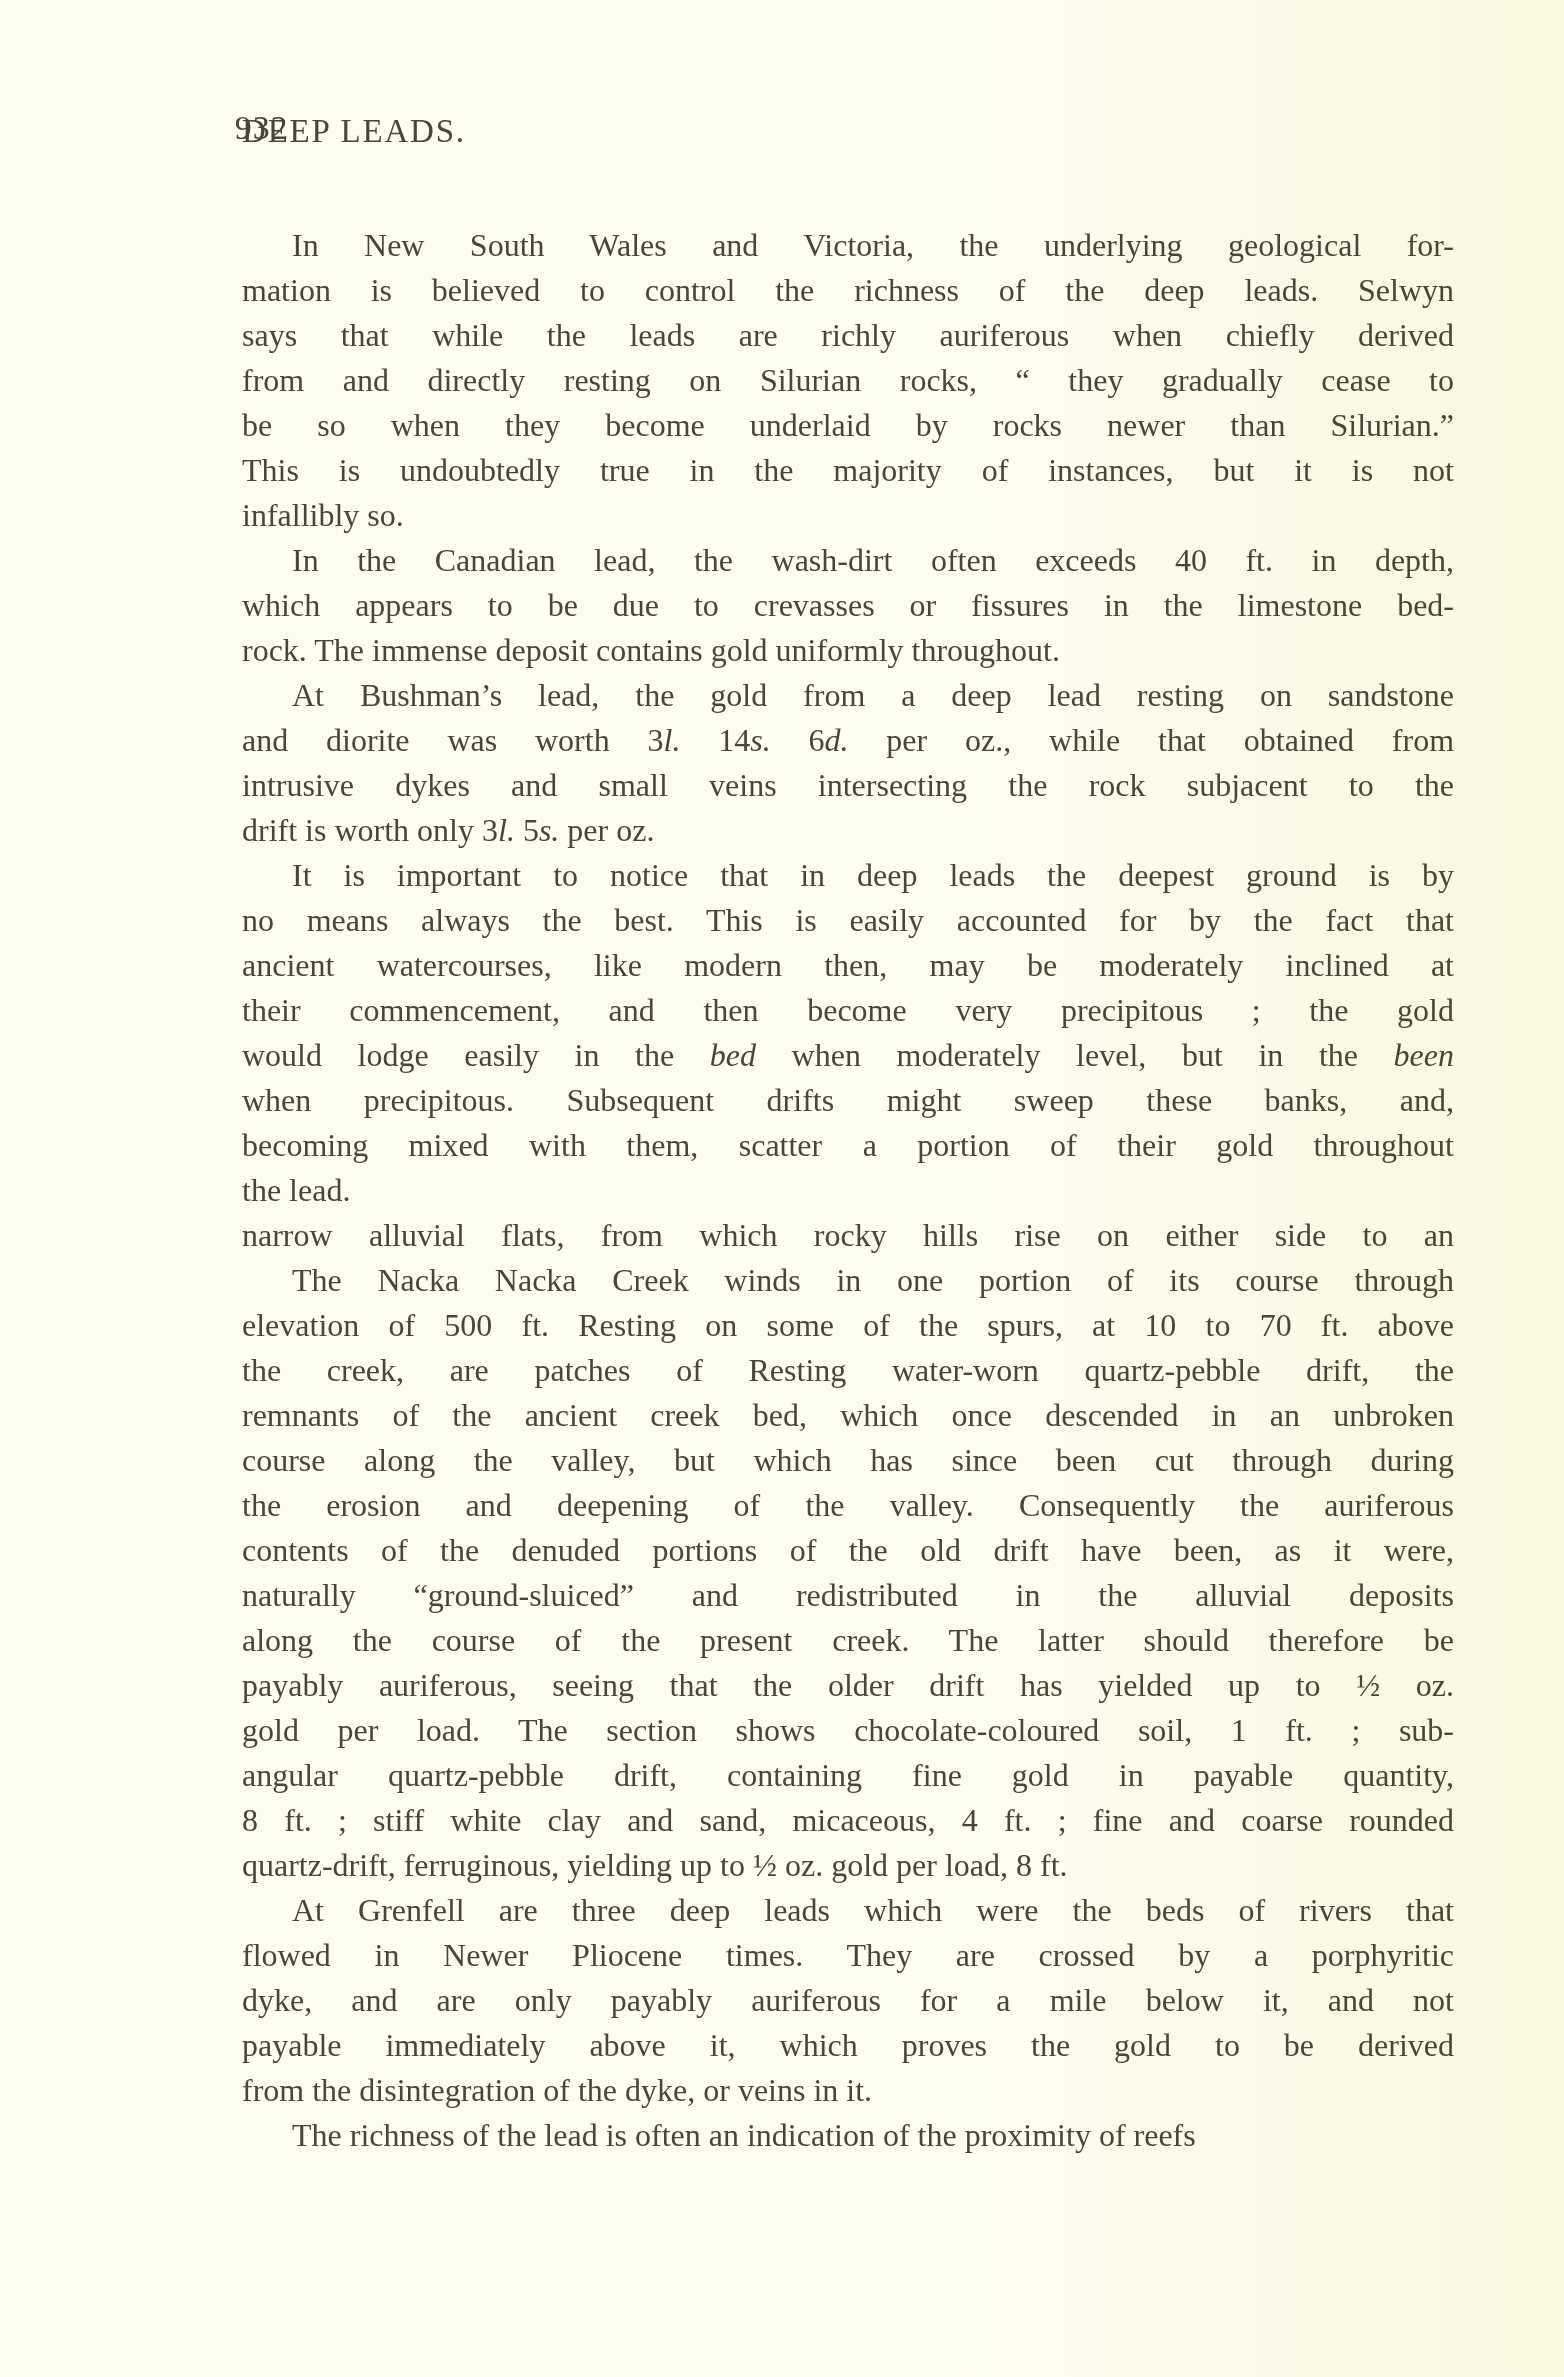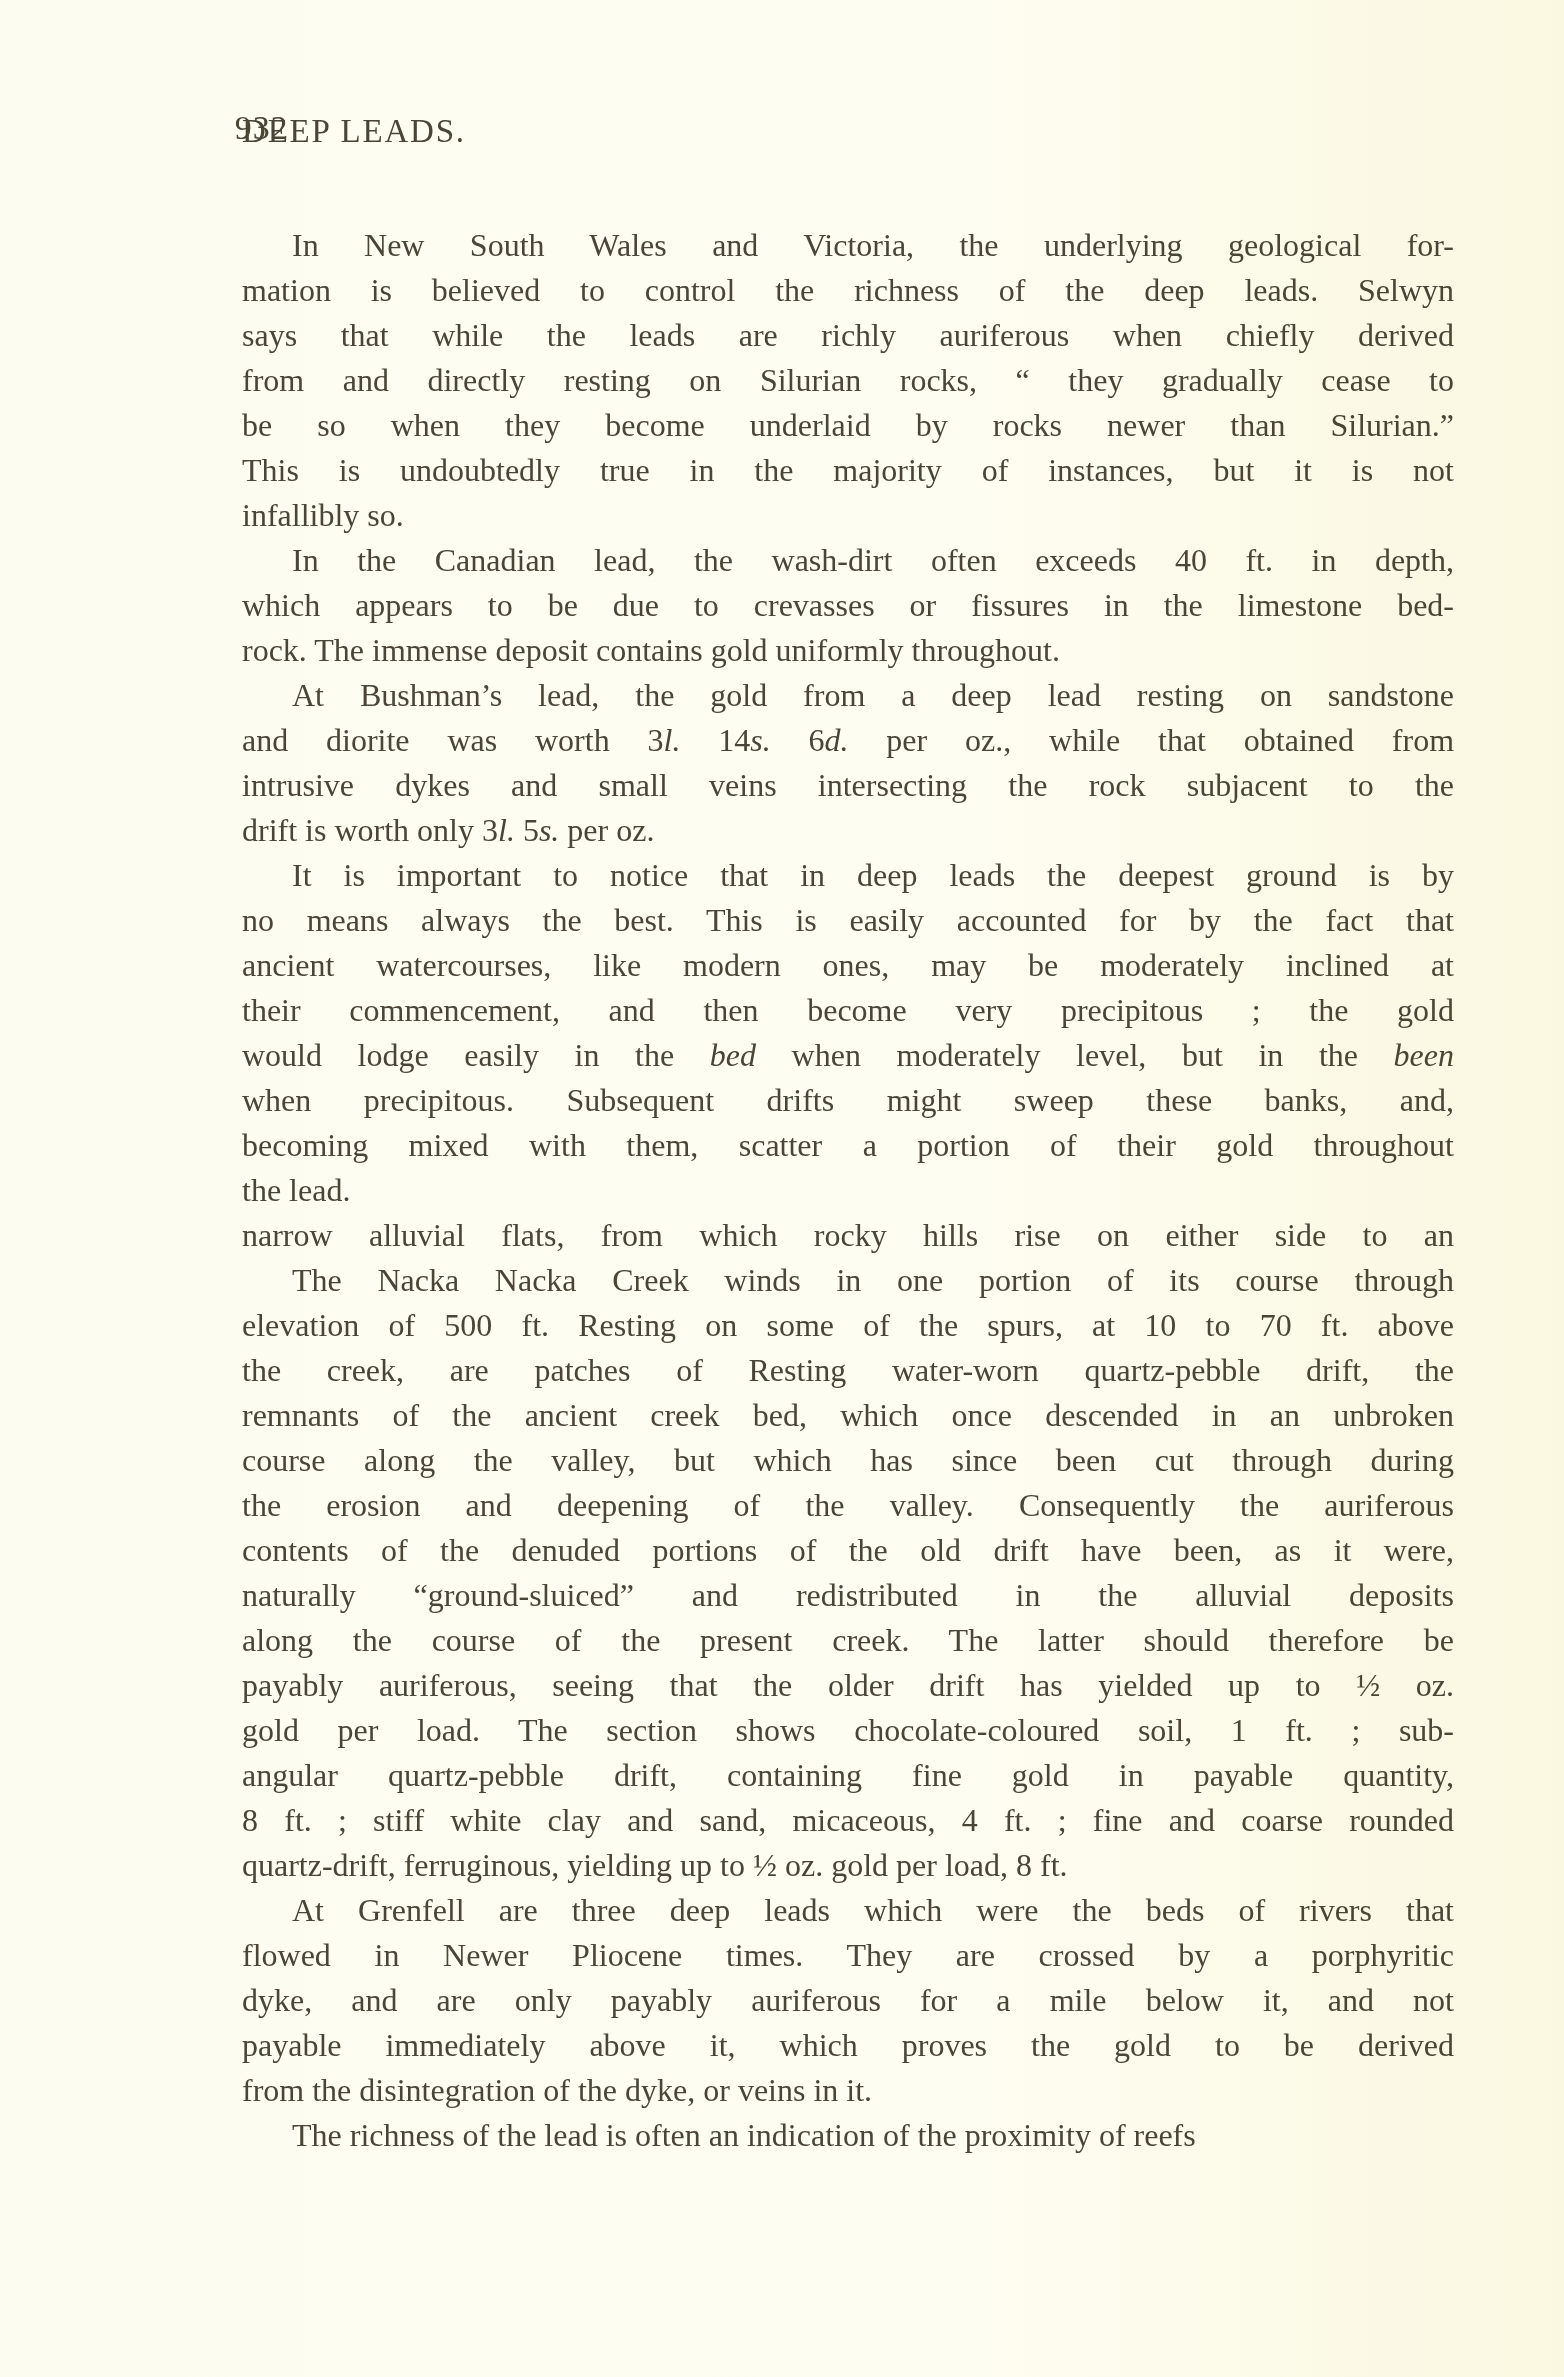--- a/index.html
+++ b/index.html
@@ -47,21 +47,21 @@
       </div>
       <div>
         <span class="line p-line-first">At Bushman’s lead, the gold from a deep lead resting on sandstone</span>
         <span class="line">and diorite was worth 3<i>l.</i> 14<i>s.</i> 6<i>d.</i> per oz., while that obtained from</span>
         <span class="line">intrusive dykes and small veins intersecting the rock subjacent to the</span>
         <span class="line last">drift is worth only 3<i>l.</i> 5<i>s.</i> per oz.</span>
       </div>
       <div>
         <span class="line p-line-first">It is important to notice that in deep leads the deepest ground is by</span>
         <span class="line">no means always the best.  This is easily accounted for by the fact that</span>
-        <span class="line">ancient watercourses, like modern ones, may be moderately inclined at</span>
+        <span class="line">ancient watercourses, like modern then, may be moderately inclined at</span>
         <span class="line">their commencement, and then become very precipitous ; the gold</span>
         <span class="line">would lodge easily in the <i>bed</i> when moderately level, but in the <i>been</i></span>
         <span class="line">when precipitous.  Subsequent drifts might sweep these banks, and,</span>
         <span class="line">becoming mixed with them, scatter a portion of their gold throughout</span>
         <span class="line last">the lead.</span>
       </div>
       <div>
         <span class="line">narrow alluvial flats, from which rocky hills rise on either side to an</span>
         <span class="line p-line-first">The Nacka Nacka Creek winds in one portion of its course through</span>
         <span class="line">elevation of 500 ft.  Resting on some of the spurs, at 10 to 70 ft. above</span>

